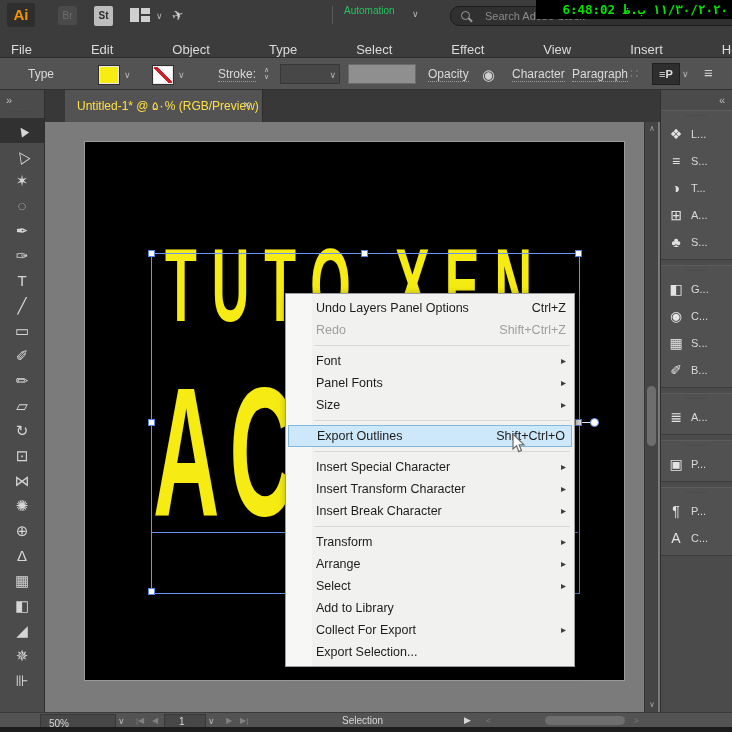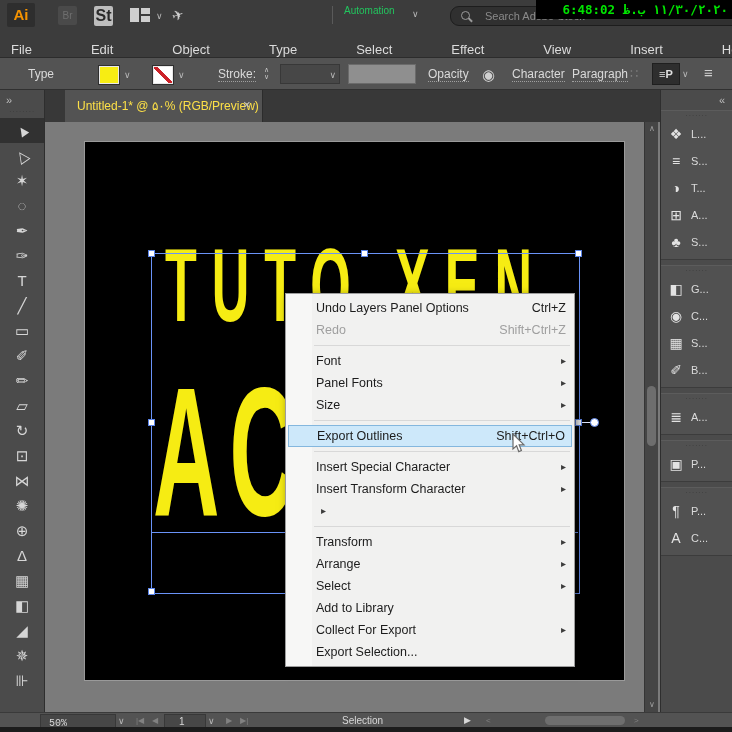--- a/index.html
+++ b/index.html
@@ -8,21 +8,21 @@
        -webkit-font-smoothing:antialiased;}
   .abs{position:absolute;}
   
   #topbar{left:0;top:0;width:732px;height:30px;background:#3c3c3c;}
   .tb-ico{color:#d0d0d0;font-size:14px;line-height:20px;}
   #ai-logo{left:7px;top:3px;width:28px;height:24px;background:#2e2e2e;color:#f59300;
            font-weight:bold;font-size:15px;text-align:center;line-height:24px;border-radius:2px;}
   #br-ico{left:58px;top:6px;width:19px;height:19px;background:#4a4a4a;color:#6e6e6e;
           font-size:10px;text-align:center;line-height:19px;border-radius:2px;}
   #st-ico{left:94px;top:6px;width:19px;height:20px;background:#bdbdbd;color:#2a2a2a;
-          font-weight:bold;font-size:16px;text-align:center;line-height:19px;border-radius:2px;}
+          font-weight:bold;font-size:10px;text-align:center;line-height:19px;border-radius:2px;}
   .ws-sq{position:absolute;background:#cfcfcf;}
   .chev{color:#b9b9b9;font-size:9px;}
   #tb-divider{left:332px;top:6px;width:1px;height:18px;background:#5a5a5a;}
   #automation{left:344px;top:5px;color:#22c55e;font-size:10px;}
   #automation-chev{left:412px;top:9px;}
   #searchbox{left:450px;top:6px;width:262px;height:18px;background:#303030;
              border:1px solid #1d1d1d;border-radius:9px;color:#8a8a8a;font-size:11px;
              line-height:18px;padding-left:34px;overflow:hidden;white-space:nowrap;}
   .lens{position:absolute;left:10px;top:4px;width:7px;height:7px;border:1.5px solid #9a9a9a;border-radius:50%;}
   .lens:after{content:"";position:absolute;left:6px;top:7px;width:5px;height:1.5px;background:#9a9a9a;transform:rotate(45deg);}
@@ -282,20 +282,21 @@
       <div class="cm-sep"></div>
       <div class="cm-row">
         <span class="cm-label">Insert Special Character</span>
         <span class="cm-arrow">▸</span>
       </div>
       <div class="cm-row">
         <span class="cm-label">Insert Transform Character</span>
         <span class="cm-arrow">▸</span>
       </div>
       <div class="cm-row">
+        <span class="cm-label">Insert Break Character</span>
         <span class="cm-arrow">▸</span>
       </div>
       <div class="cm-sep"></div>
       <div class="cm-row">
         <span class="cm-label">Transform</span>
         <span class="cm-arrow">▸</span>
       </div>
       <div class="cm-row">
         <span class="cm-label">Arrange</span>
         <span class="cm-arrow">▸</span>
@@ -388,21 +389,21 @@
           <div class="rp-item">
             <span class="rp-ico">A</span>
             <span class="rp-label">C...</span>
           </div>
         </div>
       </div>
   </div>
 
   <div id="statusbar" class="abs">
     <div class="abs well" style="left:40px;top:1px;width:74px;height:12px;">
-      <span class="st-text abs" style="left:8px;top:3px;font-family:Liberation Mono, monospace;">50%</span>
+      <span class="st-text abs" style="left:8px;top:3px;">50%</span>
     </div>
     <div class="abs chev" style="left:118px;top:3px;">∨</div>
     <div class="abs st-dim" style="left:136px;">|◀</div>
     <div class="abs st-dim" style="left:152px;">◀</div>
     <div class="abs well" style="left:164px;top:1px;width:40px;height:12px;">
       <span class="st-text abs" style="left:14px;top:1px;">1</span>
     </div>
     <div class="abs chev" style="left:208px;top:3px;">∨</div>
     <div class="abs st-dim" style="left:226px;">▶</div>
     <div class="abs st-dim" style="left:240px;">▶|</div>

